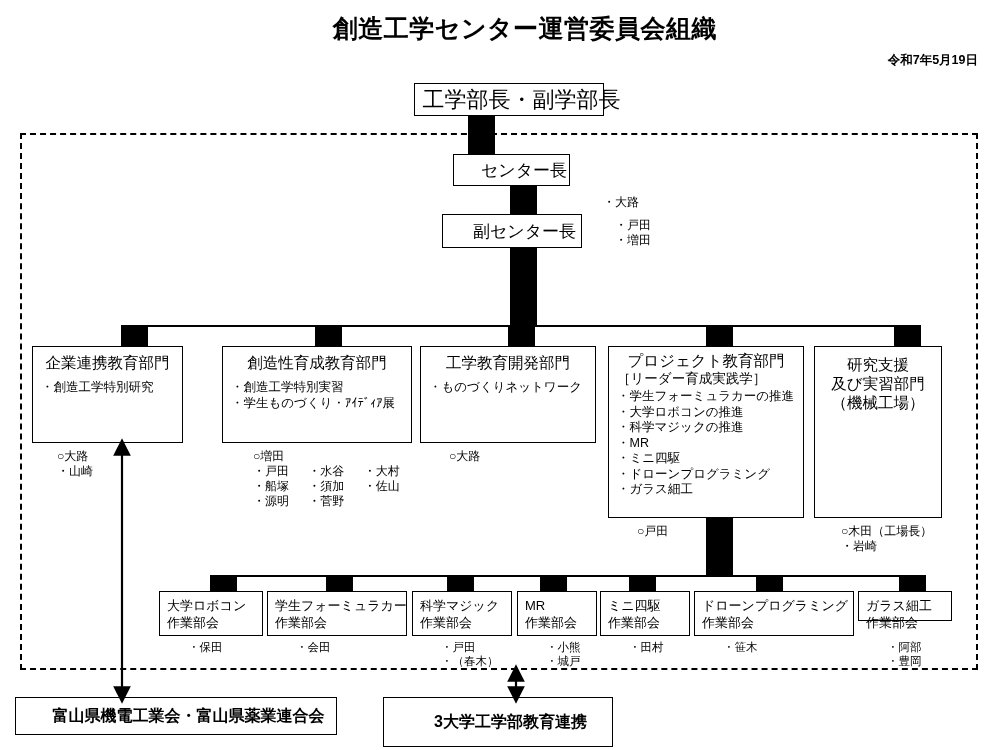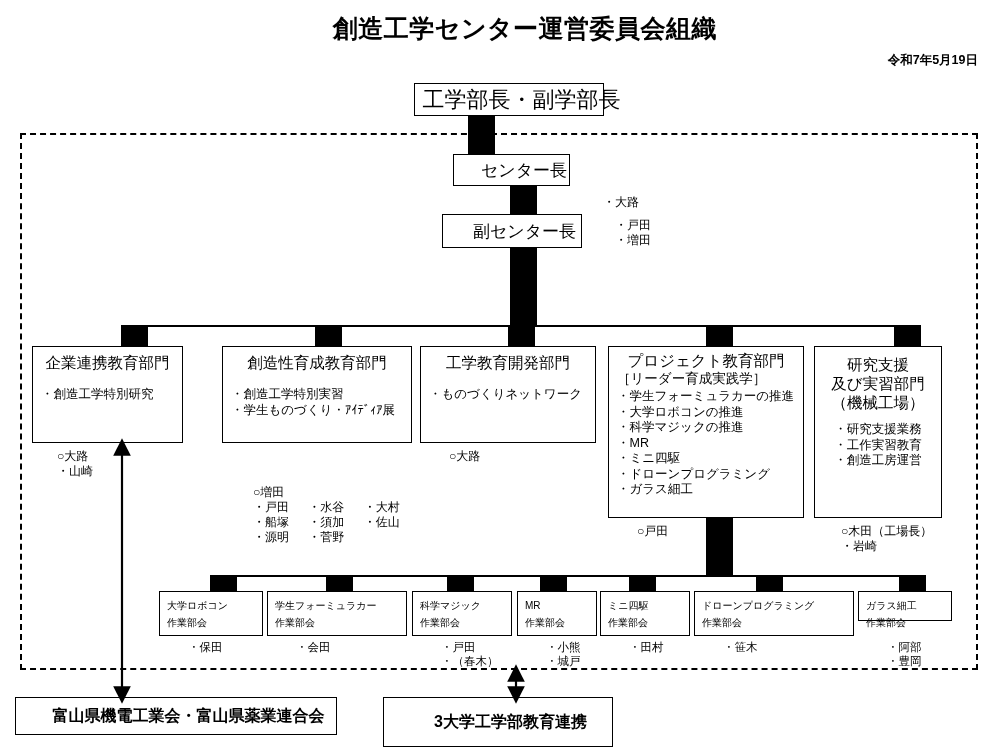--- a/index.html
+++ b/index.html
@@ -76,21 +76,21 @@
     line-height: 19px;
     white-space: nowrap;
   }
   .dept-sub {
     text-align: center;
     font-size: 13.5px;
     line-height: 17px;
     white-space: nowrap;
   }
   .dept-items {
-    margin-top: 15px;
+    margin-top: 8px;
     font-size: 12.5px;
     line-height: 15.5px;
     text-align: left;
   }
   .dept-items.centered { text-align: center; }
   .dept-items div { white-space: nowrap; }
 
   
   .members {
     font-size: 12px;
@@ -102,21 +102,21 @@
     display: inline-block;
     min-width: 52px;
   }
 
   
   .wg {
     box-sizing: border-box;
     border: 1.5px solid #000;
     background: #fff;
     padding: 5px 7px;
-    font-size: 10px;
+    font-size: 13px;
     line-height: 17px;
     text-align: left;
   }
   .wg div { white-space: nowrap; }
 
   .wg-members {
     font-size: 11.5px;
     line-height: 14px;
     white-space: nowrap;
   }
@@ -192,21 +192,21 @@
     <span class="mrow"><span class="mcol">・山崎</span></span>
   </div>
 
   <div class="abs dept" style="left:222px; top:346px; width:190px; height:97px;">
     <div class="dept-title">創造性育成教育部門</div>
     <div class="dept-items">
       <div>・創造工学特別実習</div>
       <div>・学生ものづくり・ｱｲﾃﾞｨｱ展</div>
     </div>
   </div>
-  <div class="abs members" style="left:228px; top:449px;margin-top:36px;">
+  <div class="abs members" style="left:228px; top:449px;">
     <span class="mrow">
       <span class="mcol">○増田</span>
     </span>
     <span class="mrow">
       <span class="mcol">・戸田</span>
       <span class="mcol">・水谷</span>
       <span class="mcol">・大村</span>
     </span>
     <span class="mrow">
       <span class="mcol">・船塚</span>
@@ -243,25 +243,20 @@
     </div>
   </div>
   <div class="abs members" style="left:612px; top:524px;">
     <span class="mrow"><span class="mcol">○戸田</span></span>
   </div>
 
   <div class="abs dept" style="left:814px; top:346px; width:128px; height:172px; padding-top:8px;">
     <div class="dept-title">研究支援</div>
     <div class="dept-title">及び実習部門</div>
     <div class="dept-title">（機械工場）</div>
-    <div class="dept-items centered" style="margin-top:10px;">
-      <div>・研究支援業務</div>
-      <div>・工作実習教育</div>
-      <div>・創造工房運営</div>
-    </div>
   </div>
   <div class="abs members" style="left:816px; top:524px;">
     <span class="mrow"><span class="mcol" style="min-width:0;">○木田（工場長）</span></span>
     <span class="mrow"><span class="mcol" style="min-width:0;">・岩崎</span></span>
   </div>
 
   <div class="abs vline" style="left:706px; top:518px; height:57px;"></div>
   <div class="abs hline" style="left:211px; top:575px; width:690px;"></div>
 
   <div class="abs vline" style="left:210px; top:575px; height:16px;"></div>

